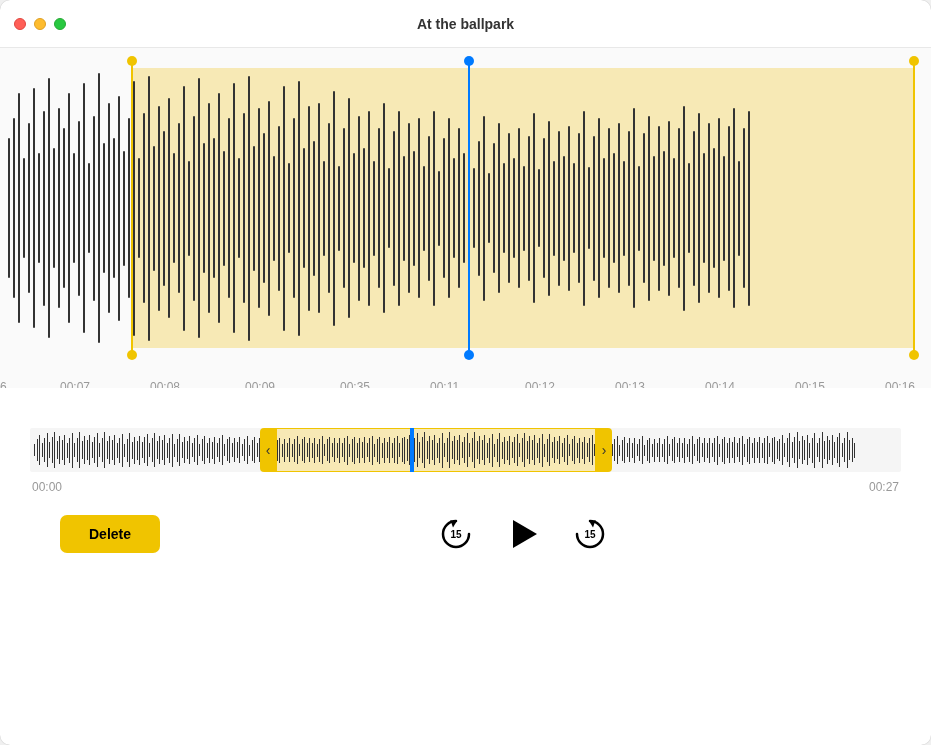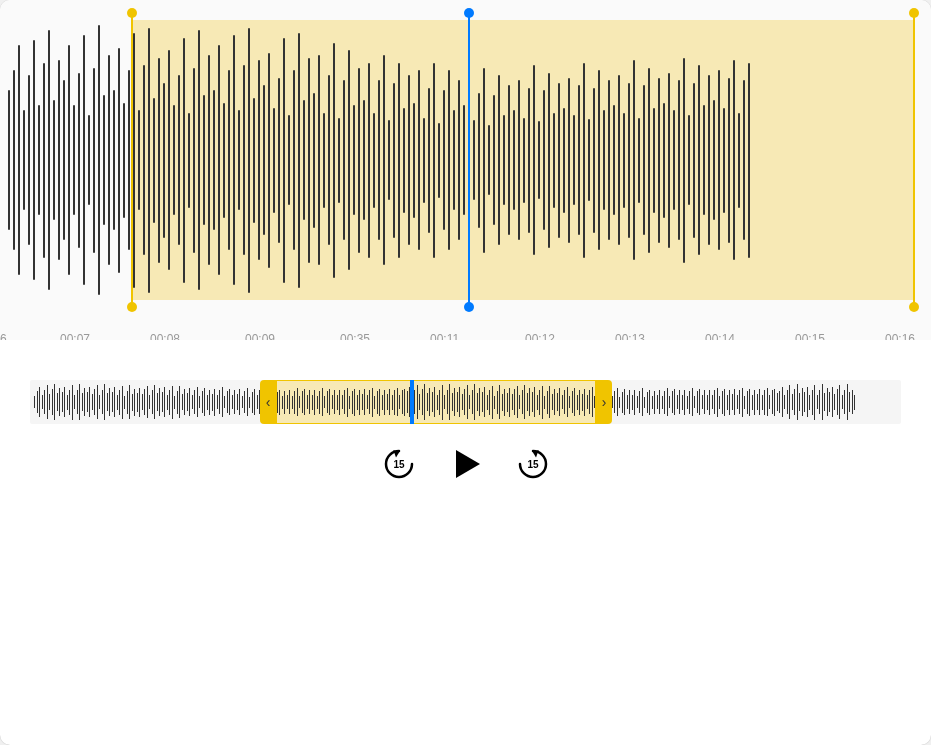--- a/index.html
+++ b/index.html
@@ -261,20 +261,28 @@
     .right-buttons {
       display: flex;
       gap: 14px;
     }
   </style>
 </head>
 <body>
 
 <div class="window">
 
+  <div class="titlebar">
+    <div class="traffic-lights">
+      <div class="traffic-light tl-close"></div>
+      <div class="traffic-light tl-min"></div>
+      <div class="traffic-light tl-max"></div>
+    </div>
+    <div class="window-title">At the ballpark</div>
+  </div>
 
   <div class="content">
 
     <div class="main-waveform-container">
       <div class="selection-bg"></div>
       <div class="wave-bars" id="main-wave">
           <div class="wave-bar" style="height: 140px;"></div>
           <div class="wave-bar" style="height: 180px;"></div>
           <div class="wave-bar" style="height: 230px;"></div>
           <div class="wave-bar" style="height: 100px;"></div>
@@ -777,24 +785,29 @@
             <div class="ov-bar" style="height: 15px;"></div>
           </div>
         <div class="overview-trim-handle overview-trim-left">
           <span>‹</span>
         </div>
         <div class="overview-trim-handle overview-trim-right">
           <span>›</span>
         </div>
         <div class="overview-playhead"></div>
       </div>
+      <div class="overview-times">
+        <span>00:00</span>
+        <span>00:27</span>
+      </div>
     </div>
 
 
     <div class="controls">
+      <button class="btn btn-yellow">Delete</button>
 
       <div class="playback-controls">
         <button class="skip-btn">
           <svg viewBox="0 0 38 38" width="38" height="38">
             <path d="M 19 6 A 13 13 0 1 0 32 19" fill="none" stroke="#000" stroke-width="2.5" stroke-linecap="round"></path>
             <path d="M 14 3 L 19 7 L 14 11 Z" fill="#000" transform="rotate(-20 19 6)"></path>
             <text x="19" y="23" font-size="10" font-weight="600" text-anchor="middle" fill="#000">15</text>
           </svg>
         </button>
         <button class="play-btn">

